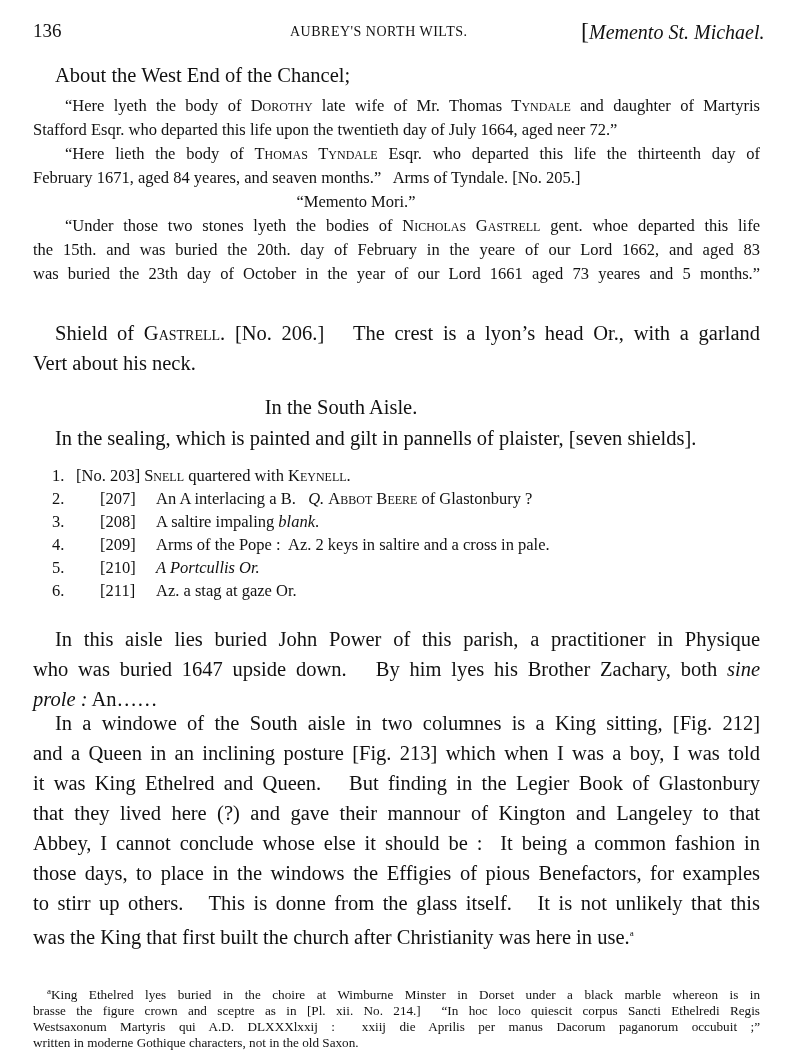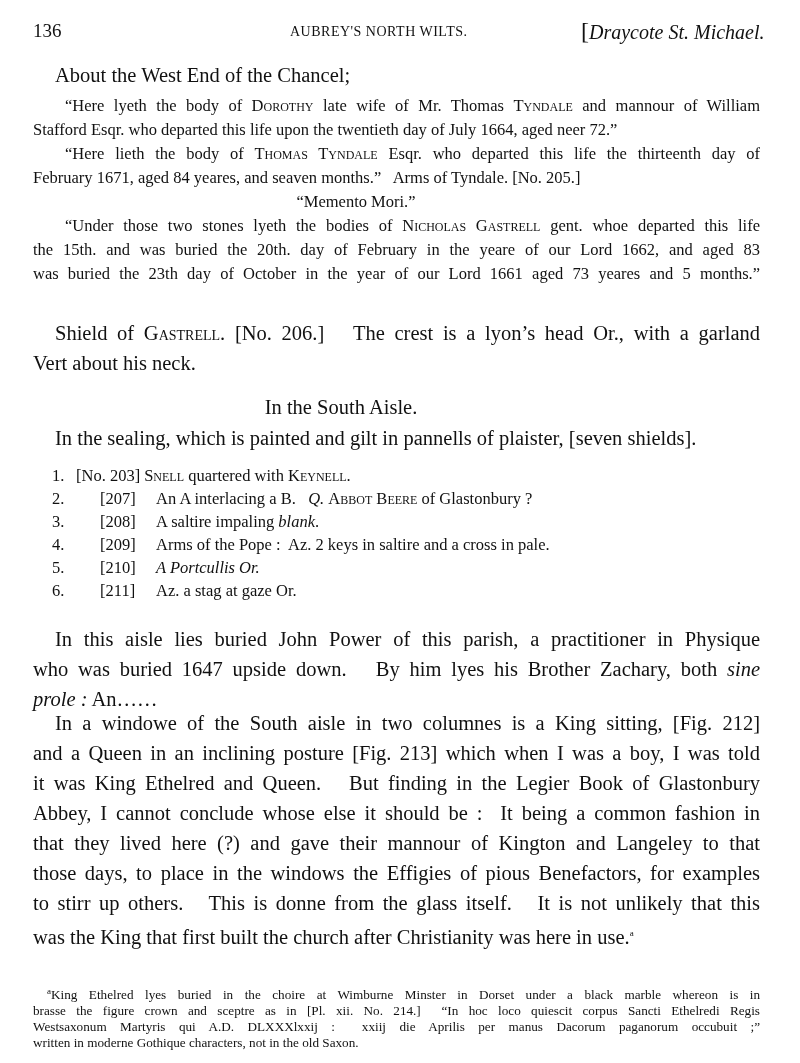--- a/index.html
+++ b/index.html
@@ -23,26 +23,26 @@
   .list .num { display: inline-block; width: 24px; }
   .list .ref { display: inline-block; width: 56px; }
   .list .row.first .ref { width: auto; margin-right: 4px; }
   sup { font-size: 9px; }
 </style>
 </head>
 <body>
 
 <div class="abs pgnum">136</div>
 <div class="abs running">AUBREY'S NORTH WILTS.</div>
-<div class="abs sectref"><span class="br">[</span><span>Draycote St. Michael.</span></div>
+<div class="abs sectref"><span class="br">[</span><span>Memento St. Michael.</span></div>
 
 <div class="abs big" style="left:55px; top:60px;">About the West End of the Chancel;</div>
 
 <div class="para mid" style="top:94px;">
-  <span class="jline" style="padding-left:32px;"><span>“Here lyeth the body of </span><span class="sc">Dorothy</span><span> late wife of Mr. Thomas </span><span class="sc">Tyndale</span><span> and mannour of William</span></span>
+  <span class="jline" style="padding-left:32px;"><span>“Here lyeth the body of </span><span class="sc">Dorothy</span><span> late wife of Mr. Thomas </span><span class="sc">Tyndale</span><span> and daughter of Martyris</span></span>
   <span class="lastline">Stafford Esqr. who departed this life upon the twentieth day of July 1664, aged neer 72.”</span>
 </div>
 
 <div class="para mid" style="top:142px;">
   <span class="jline" style="padding-left:32px;"><span>“Here lieth the body of </span><span class="sc">Thomas Tyndale</span><span> Esqr. who departed this life the thirteenth day of</span></span>
   <span class="lastline" style="white-space:pre;">February 1671, aged 84 yeares, and seaven months.”   Arms of Tyndale. [No. 205.]</span>
 </div>
 
 <div class="abs mid" style="left:0; width:712px; top:190px; text-align:center;">“Memento Mori.”</div>
 
@@ -73,22 +73,22 @@
 <div class="para big" style="top:624px;">
   <span class="jline" style="padding-left:22px;">In this aisle lies buried John Power of this parish, a practitioner in Physique</span>
   <span class="jline" style="white-space:pre;"><span>who was buried 1647 upside down.   By him lyes his Brother Zachary, both </span><span class="it">sine</span></span>
   <span class="lastline"><span class="it">prole :</span><span> An……</span></span>
 </div>
 
 <div class="para big" style="top:708px;" id="window-para">
     <span class="jline" style="padding-left: 22px; white-space: pre;">In a windowe of the South aisle in two columnes is a King sitting, [Fig. 212]</span>
     <span class="jline" style="white-space: pre;">and a Queen in an inclining posture [Fig. 213] which when I was a boy, I was told</span>
     <span class="jline" style="white-space: pre;">it was King Ethelred and Queen.   But finding in the Legier Book of Glastonbury</span>
+    <span class="jline" style="white-space: pre;">that they lived here (?) and gave their mannour of Kington and Langeley to that</span>
     <span class="jline" style="white-space: pre;">Abbey, I cannot conclude whose else it should be :  It being a common fashion in</span>
-    <span class="jline" style="white-space: pre;">that they lived here (?) and gave their mannour of Kington and Langeley to that</span>
     <span class="jline" style="white-space: pre;">those days, to place in the windows the Effigies of pious Benefactors, for examples</span>
     <span class="jline" style="white-space: pre;">to stirr up others.   This is donne from the glass itself.   It is not unlikely that this</span>
     <span class="lastline"><span>was the King that first built the church after Christianity was here in use.</span><sup>a</sup></span>
   </div>
 
 <div class="para small" style="top:983px;" id="footnote">
     <span class="jline" style="white-space: pre; padding-left: 14px;"><sup>a</sup><span>King Ethelred lyes buried in the choire at Wimburne Minster in Dorset under a black marble whereon is in</span></span>
     <span class="jline" style="white-space: pre;">brasse the figure crown and sceptre as in [Pl. xii. No. 214.]  “In hoc loco quiescit corpus Sancti Ethelredi Regis</span>
     <span class="jline" style="white-space: pre;">Westsaxonum Martyris qui A.D. DLXXXlxxij :  xxiij die Aprilis per manus Dacorum paganorum occubuit ;”</span>
     <span class="lastline">written in moderne Gothique characters, not in the old Saxon.</span>

